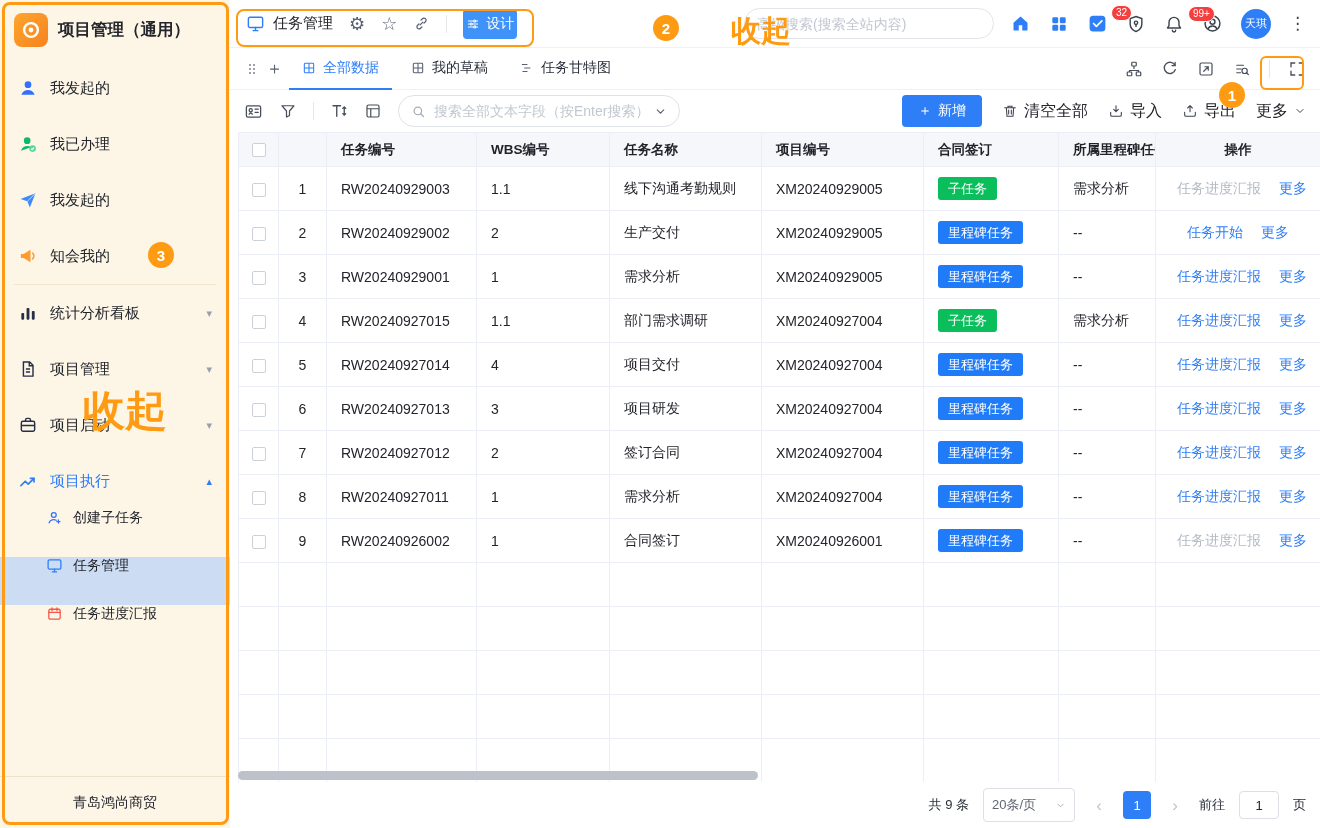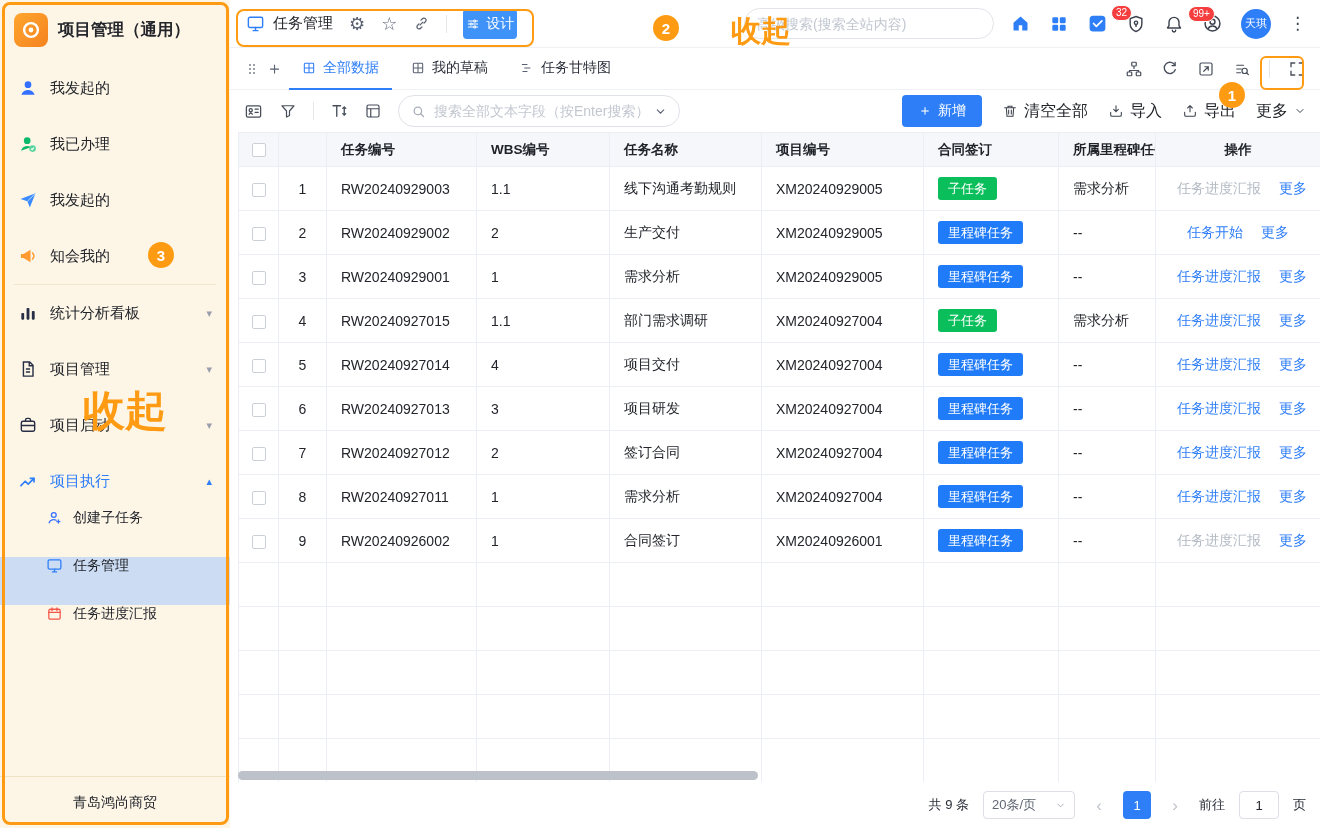--- a/index.html
+++ b/index.html
@@ -67,21 +67,21 @@
   .type-badge { display:inline-block; color:#fff; font-size:13px; line-height:1; padding:5px 10px; border-radius:3px; }
   .type-badge[data-variant="green"] { background:var(--badge-green,#0abf5b); }
   .type-badge[data-variant="blue"]  { background:var(--badge-blue,#1f7bf8); }
   .op-link { color:var(--accent,#2e7ef7); margin:0 7px; cursor:pointer; }
   .op-link[data-variant="muted"] { color:#b3bac4; }
   .hscroll { position:absolute; bottom:2px; left:8px; width:1082px; height:9px; }
   .hscroll .thumb { width:520px; height:9px; background:#bcc1ca; border-radius:5px; }
 
   
   .pager { height:46px; display:flex; align-items:center; justify-content:flex-end; gap:14px; padding-right:14px; font-size:13px; color:#2a2f3a; }
-  .size-select { width:92px; height:28px; border:1px solid #dcdfe6; border-radius:4px; display:flex; align-items:center; justify-content:space-between; padding:0 8px; color:#5f6672; cursor:pointer; }
+  .size-select { width:92px; height:34px; border:1px solid #dcdfe6; border-radius:4px; display:flex; align-items:center; justify-content:space-between; padding:0 8px; color:#5f6672; cursor:pointer; }
   .pg-arrow { color:#bfc5ce; font-size:17px; width:20px; text-align:center; cursor:pointer; line-height:1; }
   .pg-current { width:28px; height:28px; background:var(--accent,#2e7ef7); color:#fff; border-radius:4px; display:flex; align-items:center; justify-content:center; cursor:pointer; }
   .goto-input { width:40px; height:28px; border:1px solid #dcdfe6; border-radius:4px; text-align:center; }
 
   
   .ann { position:absolute; z-index:50; pointer-events:none; }
   .ann-box { border:3px solid var(--annotation,#fe9b13); border-radius:8px; }
   .ann-circle { width:26px; height:26px; border-radius:50%; background:var(--annotation,#fe9b13); color:#fff; font-size:15px; font-weight:bold; display:flex; align-items:center; justify-content:center; }
   .ann-text { color:var(--annotation,#fe9b13); font-weight:bold; white-space:nowrap; }
 </style>

